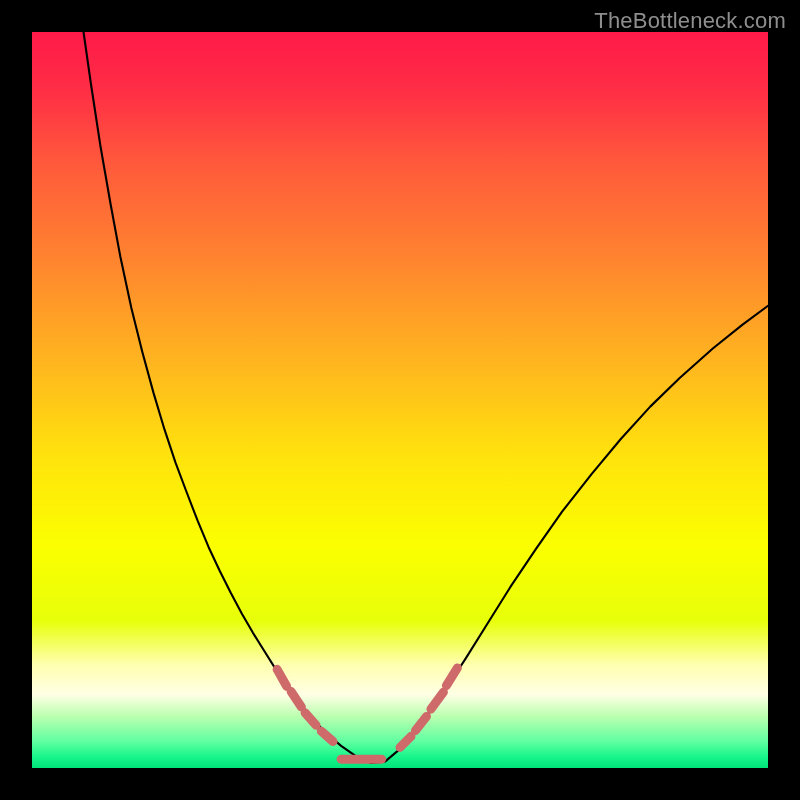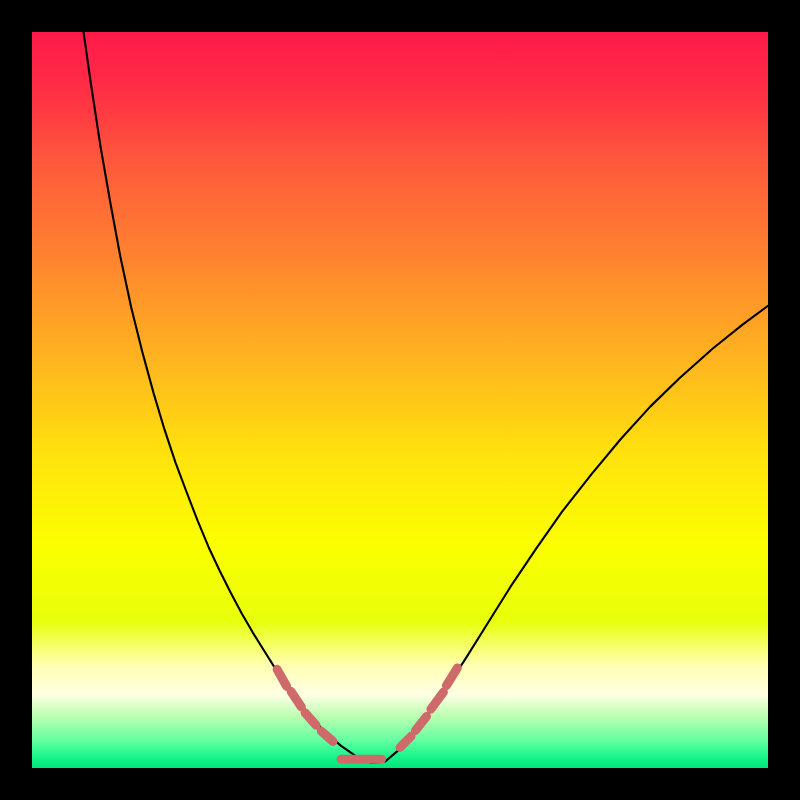--- a/index.html
+++ b/index.html
@@ -31,20 +31,21 @@
     font-size: 22px;
     color: #8e8e8e;
     letter-spacing: 0.2px;
   }
   svg { display: block; }
 </style>
 </head>
 <body>
 
 <div class="stage">
+  <div class="attrib">TheBottleneck.com</div>
   <div class="plot">
     <svg id="chart-svg" width="736" height="736" viewBox="0 0 736 736" preserveAspectRatio="none">
         <defs>
           <linearGradient id="bg-grad" x1="0" y1="0" x2="0" y2="1">
             <stop offset="0%" stop-color="#ff1a49"></stop>
             <stop offset="8%" stop-color="#ff2e45"></stop>
             <stop offset="18%" stop-color="#ff5a3b"></stop>
             <stop offset="30%" stop-color="#ff8130"></stop>
             <stop offset="45%" stop-color="#ffb61f"></stop>
             <stop offset="57.99999999999999%" stop-color="#ffe40c"></stop>

